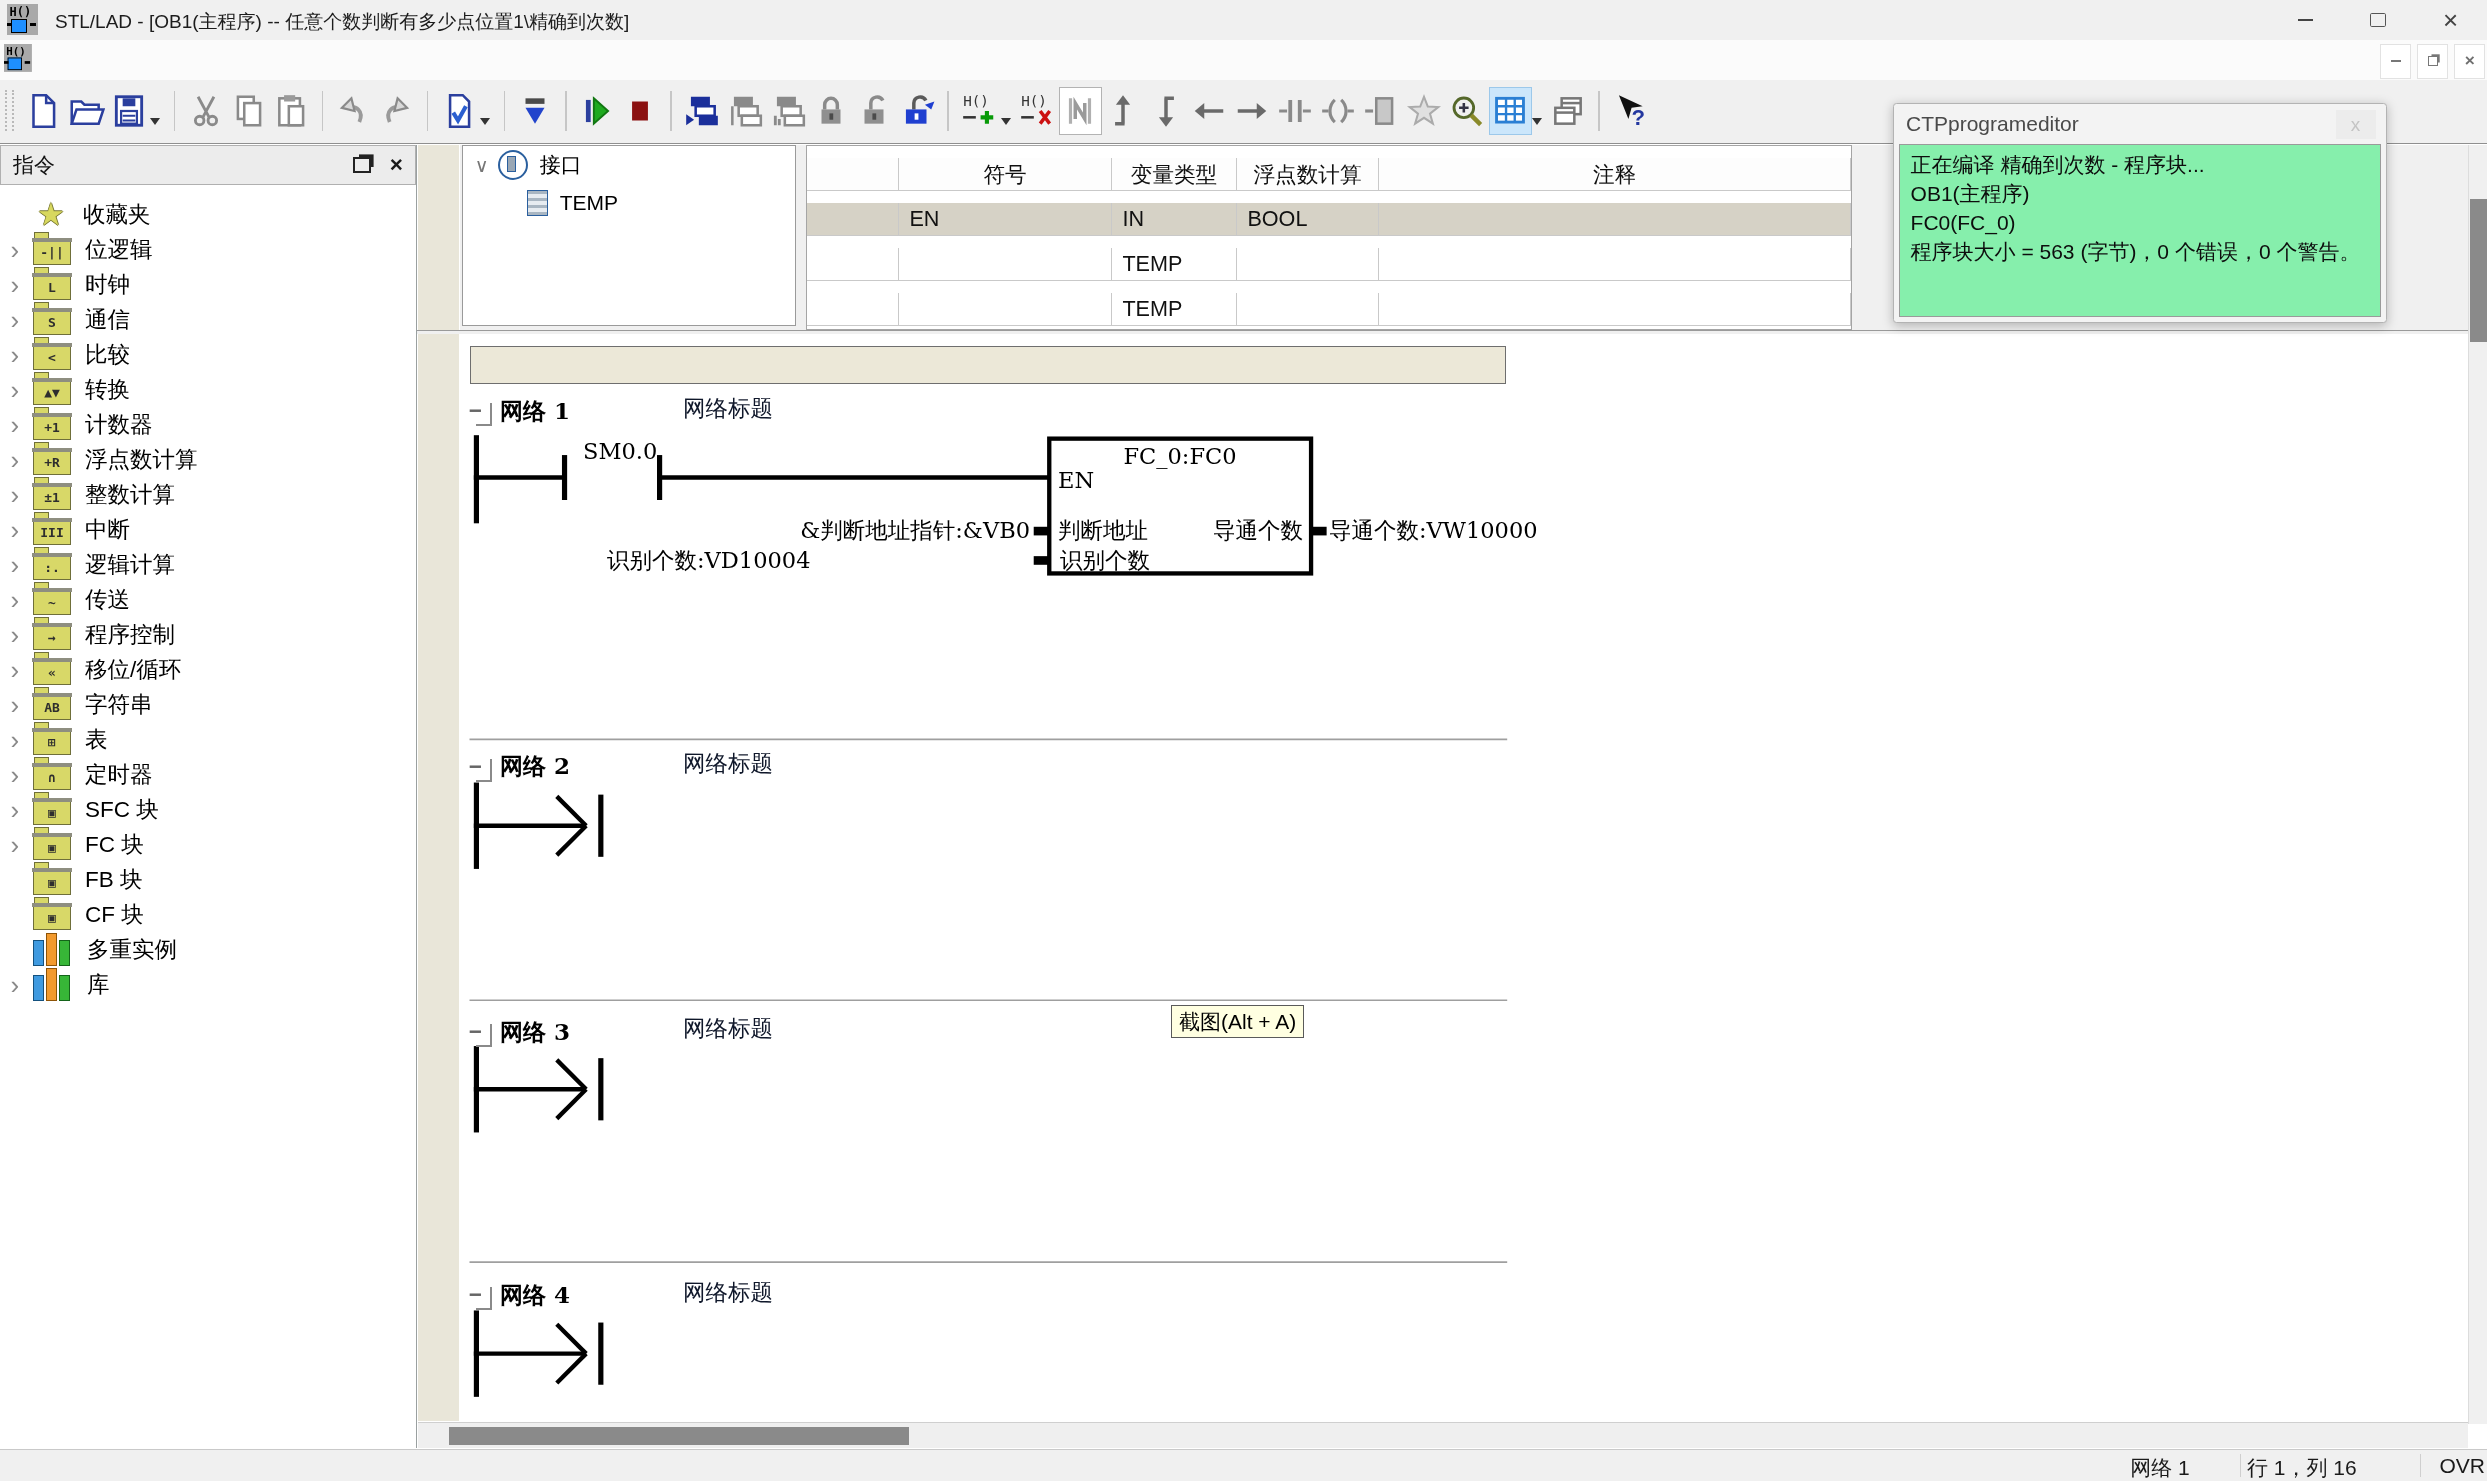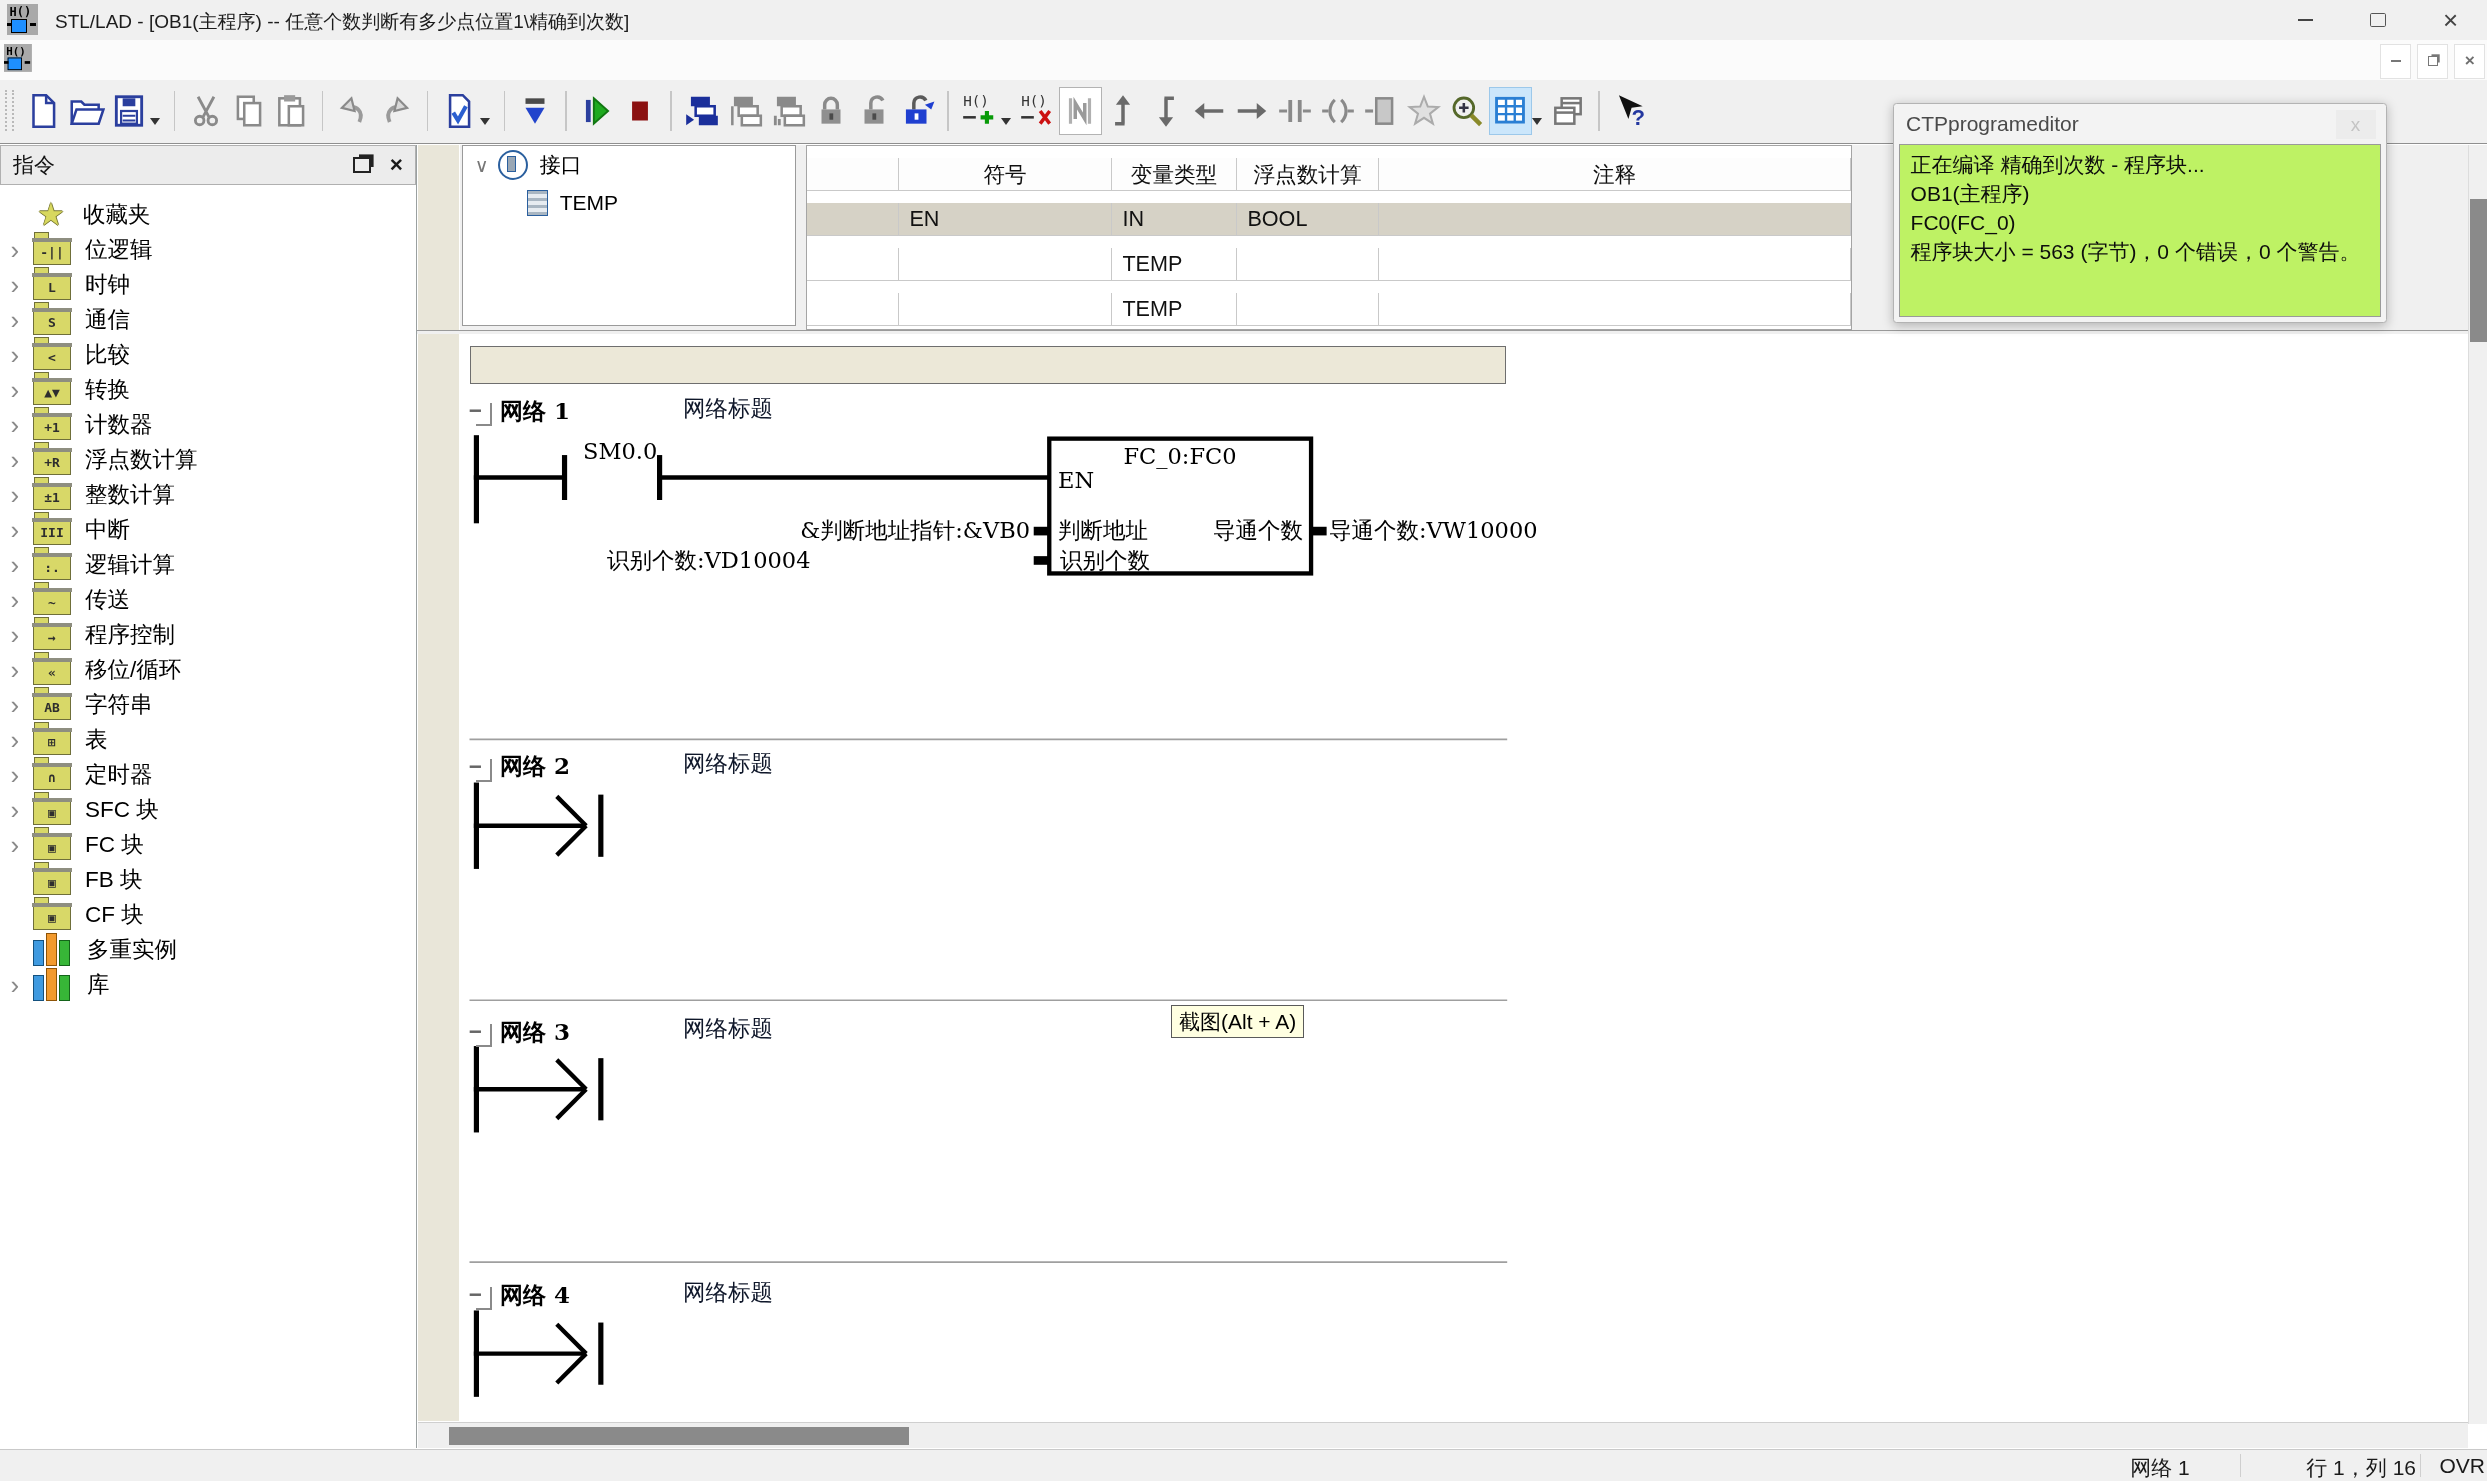--- a/index.html
+++ b/index.html
@@ -90,30 +90,30 @@
   .tooltip{position:absolute;left:711px;top:671px;background:#ffffe1;border:0.9px solid #5a5a5a;
      font-size:21px;padding:1.7px 7px;z-index:40;white-space:nowrap;font-family:"Liberation Sans",sans-serif;}
   
   .vscroll{position:absolute;left:2468px;top:145px;width:19px;height:1279px;background:#f0f0f0;border-left:0.9px solid #dcdcdc;box-sizing:border-box;}
   .vthumb{position:absolute;left:0.9px;top:54px;width:17.3px;height:143px;background:#8a8a8a;}
   .scroll-corner{position:absolute;left:2468px;top:1424px;width:19px;height:26px;background:#fff;}
   .hscroll{position:absolute;left:418px;top:1422px;width:2050px;height:26px;background:#efefef;border-top:0.9px solid #cfcfcf;box-sizing:border-box;}
   .hthumb{position:absolute;left:31px;top:3.5px;width:460px;height:18px;background:#8a8a8a;}
   .statusbar{position:absolute;left:0;top:1449px;width:2487px;height:32px;background:#f0f0f0;border-top:0.9px solid #c9c9c9;box-sizing:border-box;font-size:21px;color:#1a1a1a;}
   .sb-net{position:absolute;left:2091px;top:3.5px;width:138px;text-align:center;}
-  .sb-pos{position:absolute;left:2247px;top:3.5px;width:169px;text-align:right;}
+  .sb-pos{position:absolute;left:2247px;top:3.5px;width:169px;text-align:left;}
   .sb-ovr{position:absolute;left:2423px;top:3.5px;width:62px;text-align:right;}
   .sb-sep{position:absolute;top:4.3px;width:0.9px;height:22.5px;background:#cfcfcf;}
   
   .popup{position:absolute;left:1893px;top:103px;width:494px;height:220px;background:#f3f3f3;border:0.9px solid #b3b3b3;
      border-radius:3.5px;box-shadow:0 2.6px 10.4px rgba(0,0,0,.25);z-index:50;box-sizing:border-box;}
   .popup-title{position:absolute;left:12px;top:7.8px;font-size:21px;color:#4a4a4a;}
   .popup-close{position:absolute;right:10.4px;top:6px;width:40px;height:29px;background:#ececec;color:#c4c4c4;
      display:flex;align-items:center;justify-content:center;font-size:19px;}
-  .popup-body{position:absolute;left:5.2px;right:5.2px;top:40px;bottom:5.2px;background:#bef264;border:0.9px solid #9a9a9a;
+  .popup-body{position:absolute;left:5.2px;right:5.2px;top:40px;bottom:5.2px;background:#86efac;border:0.9px solid #9a9a9a;
      padding:5.2px 10.4px;font-size:21px;line-height:29px;color:#0d0d0d;box-sizing:border-box;}
 </style>
 </head>
 <body>
 
 <div class="screen">
 
   <div class="titlebar">
     <div class="appicon">
         <span class="hh">H()</span>

